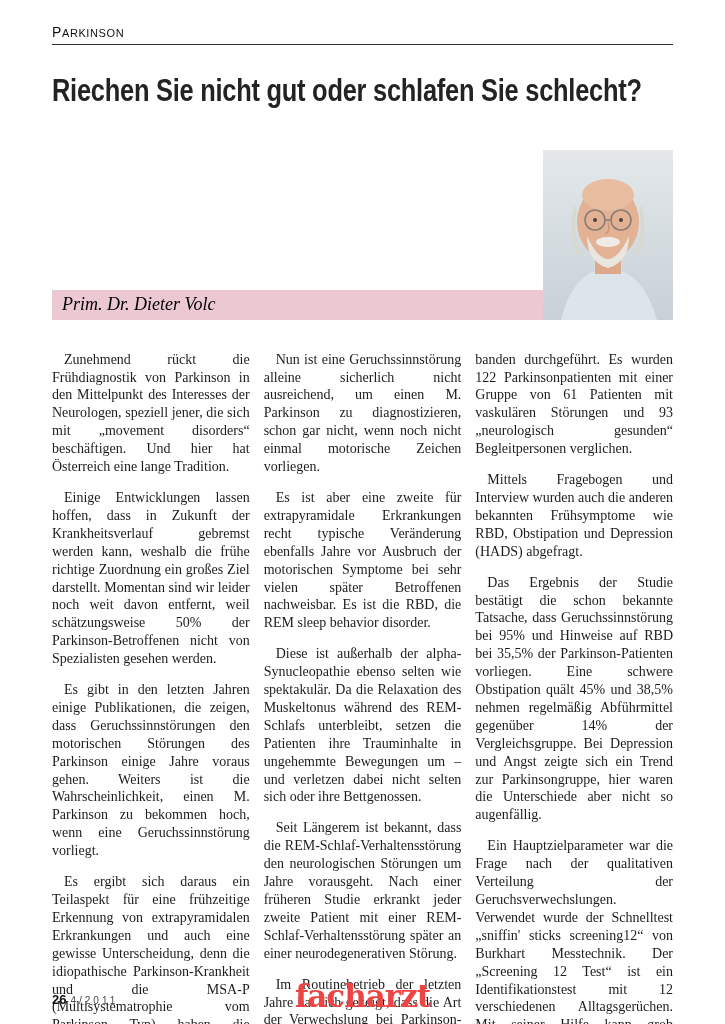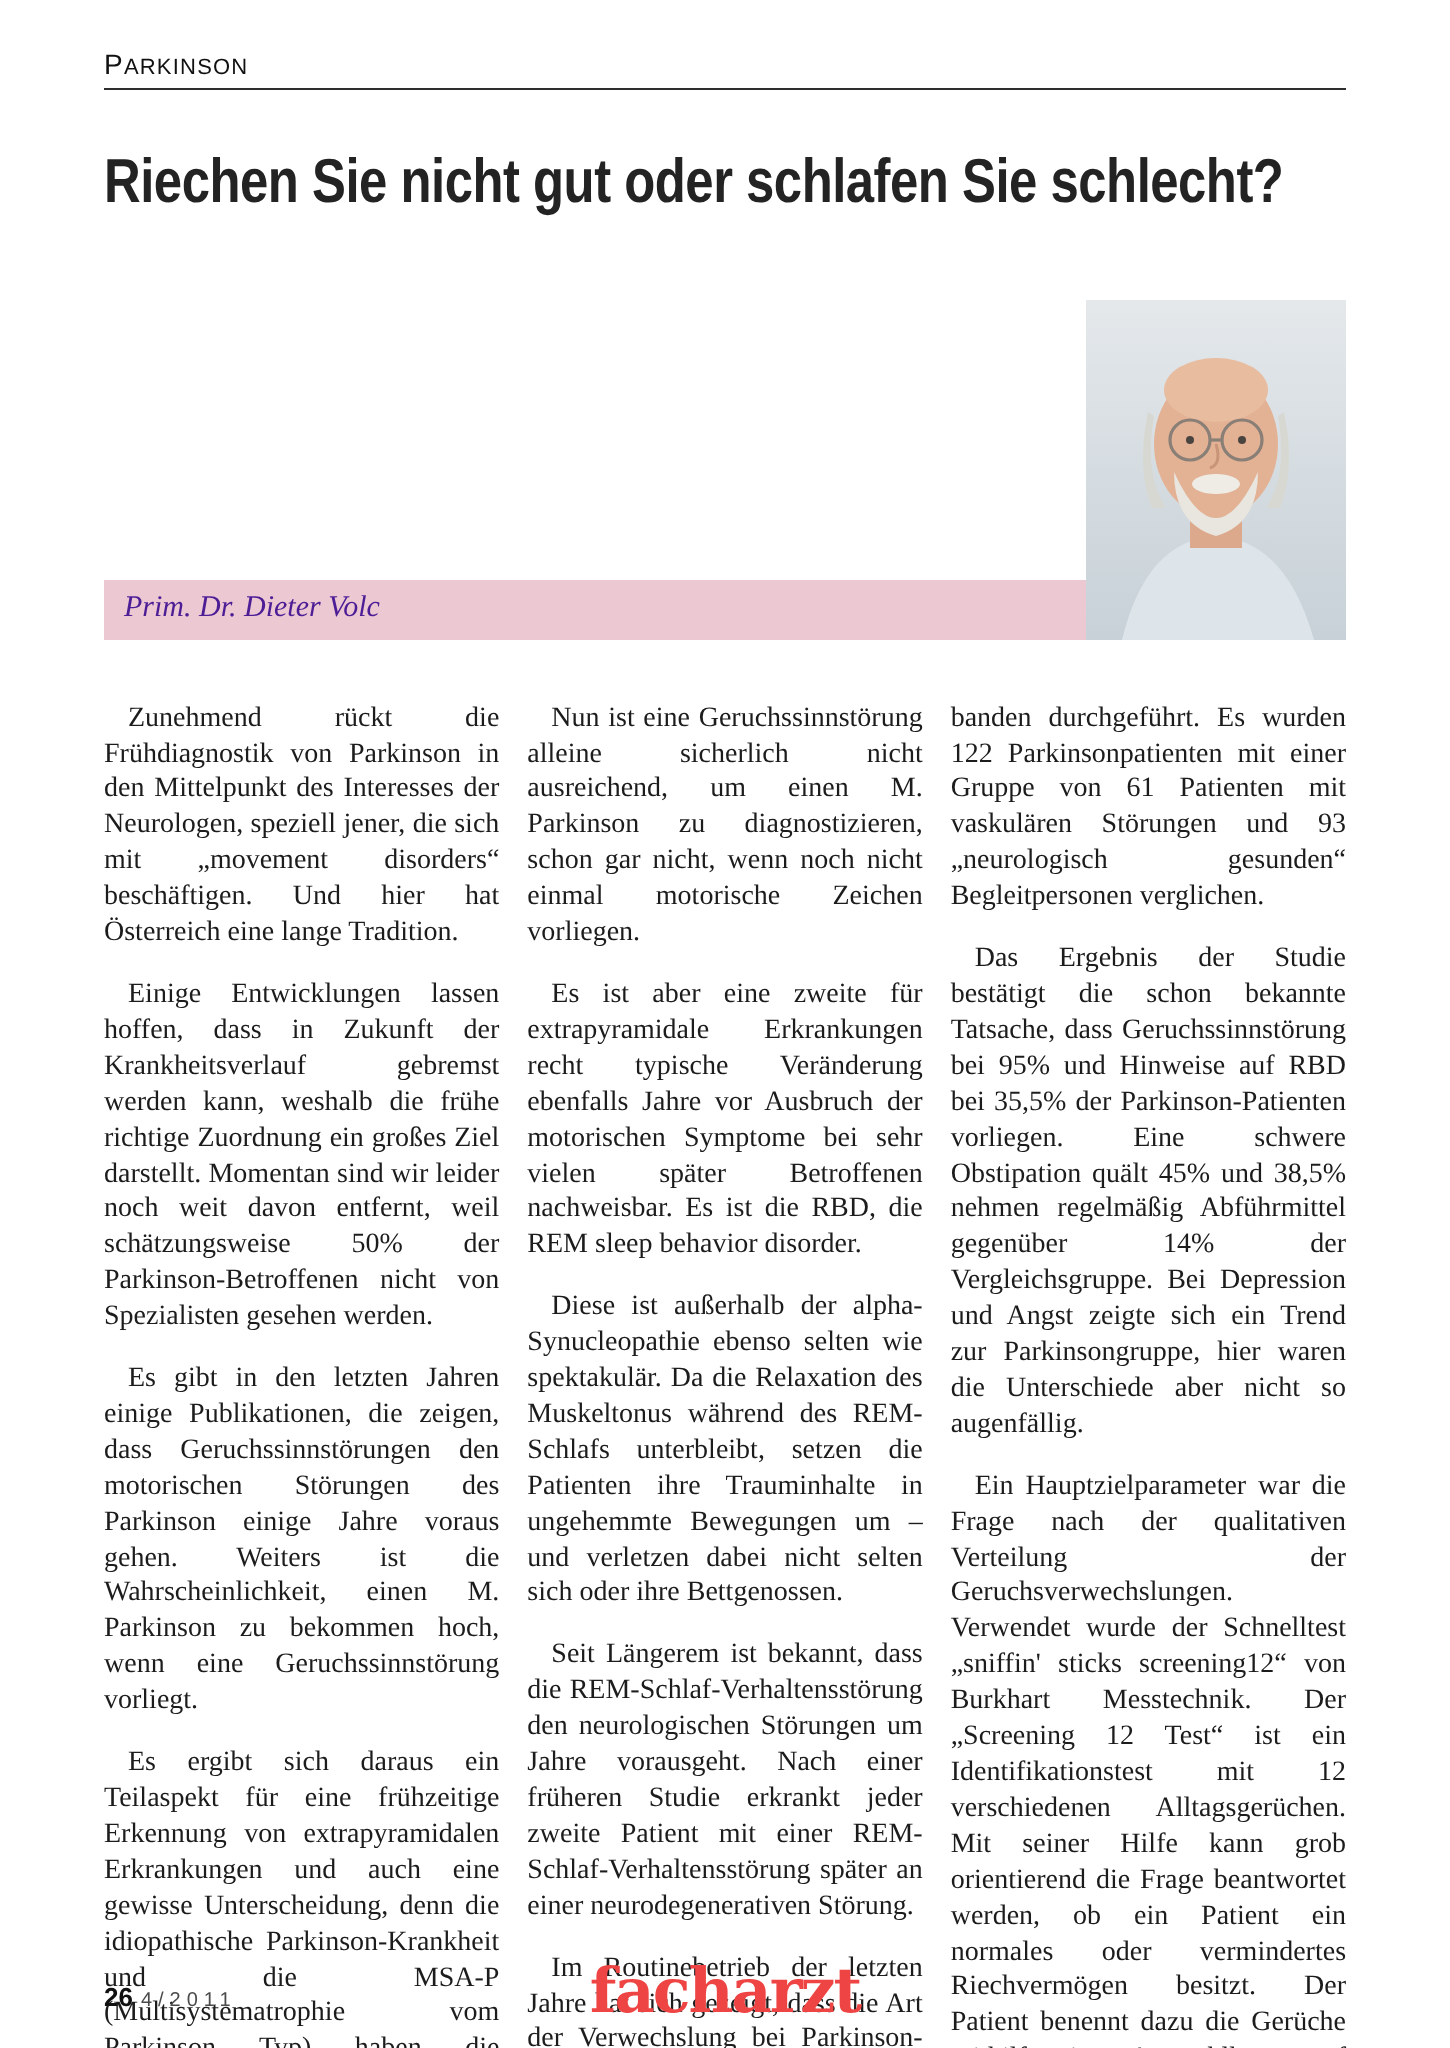--- a/index.html
+++ b/index.html
@@ -41,22 +41,22 @@
   
   .hero { position:relative; height:170px; margin-top:41px; }
   .author-banner {
     position:absolute; left:0; right:0; bottom:0; height:30px;
     background:#ecc8d3;
     display:flex; align-items:center;
     padding-left:10px;
   }
   .author-name {
     font-style:italic;
-    font-size:15px;
-    color:#4c1d95;
+    font-size:18px;
+    color:#000000;
   }
   .photo {
     position:absolute; right:0; bottom:0;
     width:130px; height:170px;
     overflow:hidden;
   }
   .photo svg { display:block; }
 
   
   .columns { display:flex; gap:14px; margin-top:31px; }
@@ -151,20 +151,21 @@
     <div class="col">
         <p>Nun ist eine Geruchssinnstörung alleine sicherlich nicht ausreichend, um einen M. Parkinson zu diagnostizieren, schon gar nicht, wenn noch nicht einmal motorische Zeichen vorliegen.</p>
         <p>Es ist aber eine zweite für extrapyramidale Erkrankungen recht typische Veränderung ebenfalls Jahre vor Ausbruch der motorischen Symptome bei sehr vielen später Betroffenen nachweisbar. Es ist die RBD, die REM sleep behavior disorder.</p>
         <p>Diese ist außerhalb der alpha-Synucleopathie ebenso selten wie spektakulär. Da die Relaxation des Muskeltonus während des REM-Schlafs unterbleibt, setzen die Patienten ihre Trauminhalte in ungehemmte Bewegungen um – und verletzen dabei nicht selten sich oder ihre Bettgenossen.</p>
         <p>Seit Längerem ist bekannt, dass die REM-Schlaf-Verhaltensstörung den neurologischen Störungen um Jahre vorausgeht. Nach einer früheren Studie erkrankt jeder zweite Patient mit einer REM-Schlaf-Verhaltensstörung später an einer neurodegenerativen Störung.</p>
         <p>Im Routinebetrieb der letzten Jahre hat sich gezeigt, dass die Art der Verwechslung bei Parkinson-Patienten typisch ist. Es werden bestimmte Gerüche stereotyp mit einem anderen verwechselt. Die Geruchssinnstörung ist den Betroffenen übrigens meist nicht bewusst.</p>
         <p>2010 haben im Raum Wien 10 Kolleginnen und Kollegen eine ordinationsbasierte Studie (sniffPD) an 276 Pro-</p>
       </div>
     <div class="col continuation">
         <p>banden durchgeführt. Es wurden 122 Parkinsonpatienten mit einer Gruppe von 61 Patienten mit vaskulären Störungen und 93 „neurologisch gesunden“ Begleitpersonen verglichen.</p>
+        <p>Mittels Fragebogen und Interview wurden auch die anderen bekannten Frühsymptome wie RBD, Obstipation und Depression (HADS) abgefragt.</p>
         <p>Das Ergebnis der Studie bestätigt die schon bekannte Tatsache, dass Geruchssinnstörung bei 95% und Hinweise auf RBD bei 35,5% der Parkinson-Patienten vorliegen. Eine schwere Obstipation quält 45% und 38,5% nehmen regelmäßig Abführmittel gegenüber 14% der Vergleichsgruppe. Bei Depression und Angst zeigte sich ein Trend zur Parkinsongruppe, hier waren die Unterschiede aber nicht so augenfällig.</p>
         <p>Ein Hauptzielparameter war die Frage nach der qualitativen Verteilung der Geruchsverwechslungen. Verwendet wurde der Schnelltest „sniffin' sticks screening12“ von Burkhart Messtechnik. Der „Screening 12 Test“ ist ein Identifikationstest mit 12 verschiedenen Alltagsgerüchen. Mit seiner Hilfe kann grob orientierend die Frage beantwortet werden, ob ein Patient ein normales oder vermindertes Riechvermögen besitzt. Der Patient benennt dazu die Gerüche mithilfe einer Auswahlkarte, auf der für jeden Stift vier Begriffe stehen, von denen nur einer korrekt ist. Mit einer Schablone passend zu den Auswertebögen ist die Auswertung sehr einfach. Schon im Pilottest zeigte sich, dass Parkinson-Patienten die Gerüche in typischer Weise verwechseln. Wäh-</p>
       </div>
   </main>
 
   <footer class="footer">
     <div class="footer-left">
       <span class="pagenum">26</span>
       <span class="issue">4/2011</span>
     </div>

